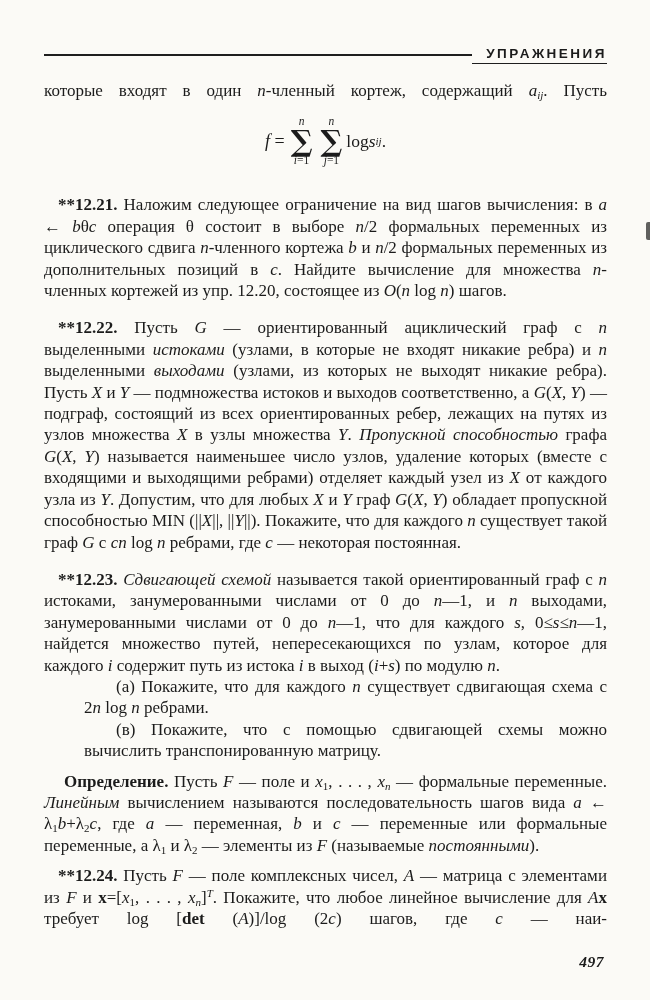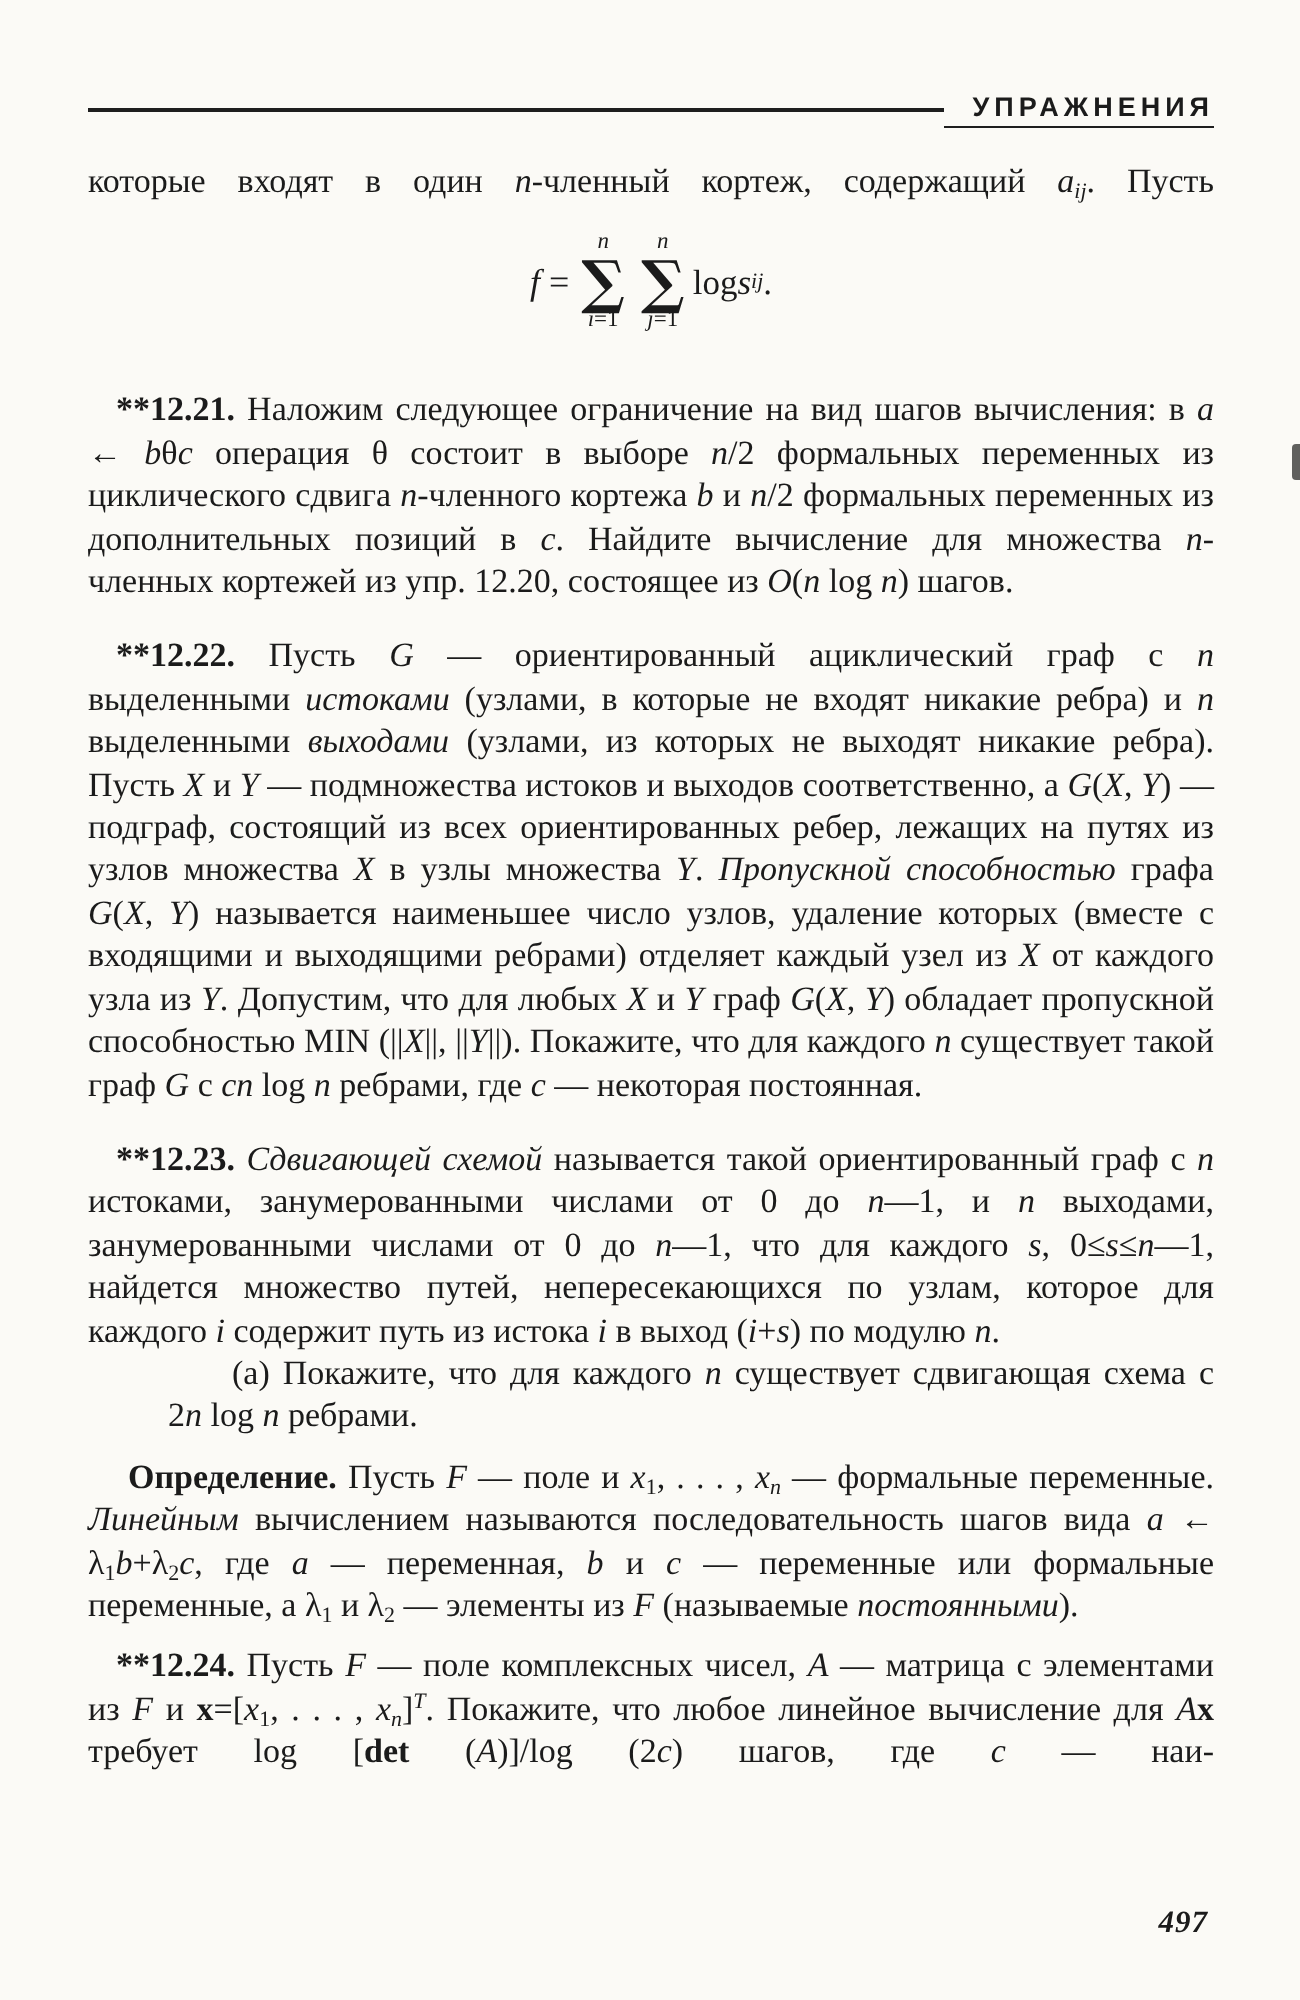--- a/index.html
+++ b/index.html
@@ -129,19 +129,20 @@
         </span>
         <span>log </span>
         <span class="r-i">s</span>
         <span class="r-i r-sub">ij</span>
         <span>.</span>
       </div>
       <p class="para ind-ex gap-sm"><span class="r-b">**12.21.</span><span> Наложим следующее ограничение на вид шагов вычисления: в </span><span class="r-i">a</span><span> ← </span><span class="r-i">b</span><span>θ</span><span class="r-i">c</span><span> операция θ состоит в выборе </span><span class="r-i">n</span><span>/2 формальных переменных из циклического сдвига </span><span class="r-i">n</span><span>-членного кортежа </span><span class="r-i">b</span><span> и </span><span class="r-i">n</span><span>/2 формальных переменных из дополнительных позиций в </span><span class="r-i">c</span><span>. Найдите вычисление для множества </span><span class="r-i">n</span><span>-членных кортежей из упр. 12.20, состоящее из </span><span class="r-i">O</span><span>(</span><span class="r-i">n</span><span> log </span><span class="r-i">n</span><span>)  шагов.</span></p>
       <p class="para ind-ex"><span class="r-b">**12.22.</span><span> Пусть </span><span class="r-i">G</span><span> — ориентированный ациклический граф с </span><span class="r-i">n</span><span> выделенными </span><span class="r-i">истоками</span><span> (узлами, в которые не входят никакие ребра) и </span><span class="r-i">n</span><span> выделенными </span><span class="r-i">выходами</span><span> (узлами, из которых не выходят никакие ребра). Пусть </span><span class="r-i">X</span><span> и </span><span class="r-i">Y</span><span> — подмножества истоков и выходов соответственно, а </span><span class="r-i">G</span><span>(</span><span class="r-i">X</span><span>, </span><span class="r-i">Y</span><span>) — подграф, состоящий из всех ориентированных ребер, лежащих на путях из узлов множества </span><span class="r-i">X</span><span> в узлы множества </span><span class="r-i">Y</span><span>. </span><span class="r-i">Пропускной способностью</span><span> графа </span><span class="r-i">G</span><span>(</span><span class="r-i">X</span><span>, </span><span class="r-i">Y</span><span>) называется наименьшее число узлов, удаление которых (вместе с входящими и выходящими ребрами) отделяет каждый узел из </span><span class="r-i">X</span><span> от каждого узла из </span><span class="r-i">Y</span><span>. Допустим, что для любых </span><span class="r-i">X</span><span> и </span><span class="r-i">Y</span><span> граф </span><span class="r-i">G</span><span>(</span><span class="r-i">X</span><span>, </span><span class="r-i">Y</span><span>) обладает пропускной способностью MIN (||</span><span class="r-i">X</span><span>||, ||</span><span class="r-i">Y</span><span>||). Покажите, что для каждого </span><span class="r-i">n</span><span> существует такой граф </span><span class="r-i">G</span><span> с </span><span class="r-i">cn</span><span> log </span><span class="r-i">n</span><span> ребрами, где </span><span class="r-i">c</span><span> — некоторая постоянная.</span></p>
       <p class="para ind-ex"><span class="r-b">**12.23.</span><span> </span><span class="r-i">Сдвигающей схемой</span><span> называется такой ориентированный граф с </span><span class="r-i">n</span><span> истоками, занумерованными числами от 0 до </span><span class="r-i">n</span><span>—1, и </span><span class="r-i">n</span><span> выходами, занумерованными числами от 0 до </span><span class="r-i">n</span><span>—1, что для каждого </span><span class="r-i">s</span><span>, 0≤</span><span class="r-i">s</span><span>≤</span><span class="r-i">n</span><span>—1, найдется множество путей, непересекающихся по узлам, которое для каждого </span><span class="r-i">i</span><span> содержит путь из истока </span><span class="r-i">i</span><span> в выход (</span><span class="r-i">i</span><span>+</span><span class="r-i">s</span><span>) по модулю </span><span class="r-i">n</span><span>.</span></p>
       <p class="para ind-letter"><span>(а) Покажите, что для каждого </span><span class="r-i">n</span><span> существует сдвигающая схема с 2</span><span class="r-i">n</span><span> log </span><span class="r-i">n</span><span> ребрами.</span></p>
+      <p class="para ind-letter"><span>(в) Покажите, что с помощью сдвигающей схемы можно вычислить транспонированную матрицу.</span></p>
       <p class="para ind-def gap-md"><span class="r-b">Определение.</span><span> Пусть </span><span class="r-i">F</span><span> — поле и </span><span class="r-i">x</span><span class="r-sub">1</span><span>, . . . , </span><span class="r-i">x</span><span class="r-i r-sub">n</span><span> — формальные переменные. </span><span class="r-i">Линейным</span><span> вычислением называются последовательность шагов вида </span><span class="r-i">a</span><span> ← λ</span><span class="r-sub">1</span><span class="r-i">b</span><span>+λ</span><span class="r-sub">2</span><span class="r-i">c</span><span>, где </span><span class="r-i">a</span><span> — переменная, </span><span class="r-i">b</span><span> и </span><span class="r-i">c</span><span> — переменные или формальные переменные, а λ</span><span class="r-sub">1</span><span> и λ</span><span class="r-sub">2</span><span> — элементы из </span><span class="r-i">F</span><span> (называемые </span><span class="r-i">постоянными</span><span>).</span></p>
       <p class="para ind-ex fill gap-md"><span class="r-b">**12.24.</span><span> Пусть </span><span class="r-i">F</span><span> — поле комплексных чисел, </span><span class="r-i">A</span><span> — матрица с элементами из </span><span class="r-i">F</span><span> и </span><span class="r-b">x</span><span>=[</span><span class="r-i">x</span><span class="r-sub">1</span><span>, . . . , </span><span class="r-i">x</span><span class="r-i r-sub">n</span><span>]</span><span class="r-i r-sup">T</span><span>. Покажите, что любое линейное вычисление для </span><span class="r-i">A</span><span class="r-b">x</span><span> требует log [</span><span class="r-b">det</span><span> (</span><span class="r-i">A</span><span>)]/log (2</span><span class="r-i">c</span><span>) шагов, где </span><span class="r-i">c</span><span> — наи-</span></p>
     </div>
 
   <div class="page-number">497</div>
   <div class="scan-smudge"></div>
 </div>
 
 </body></html>

